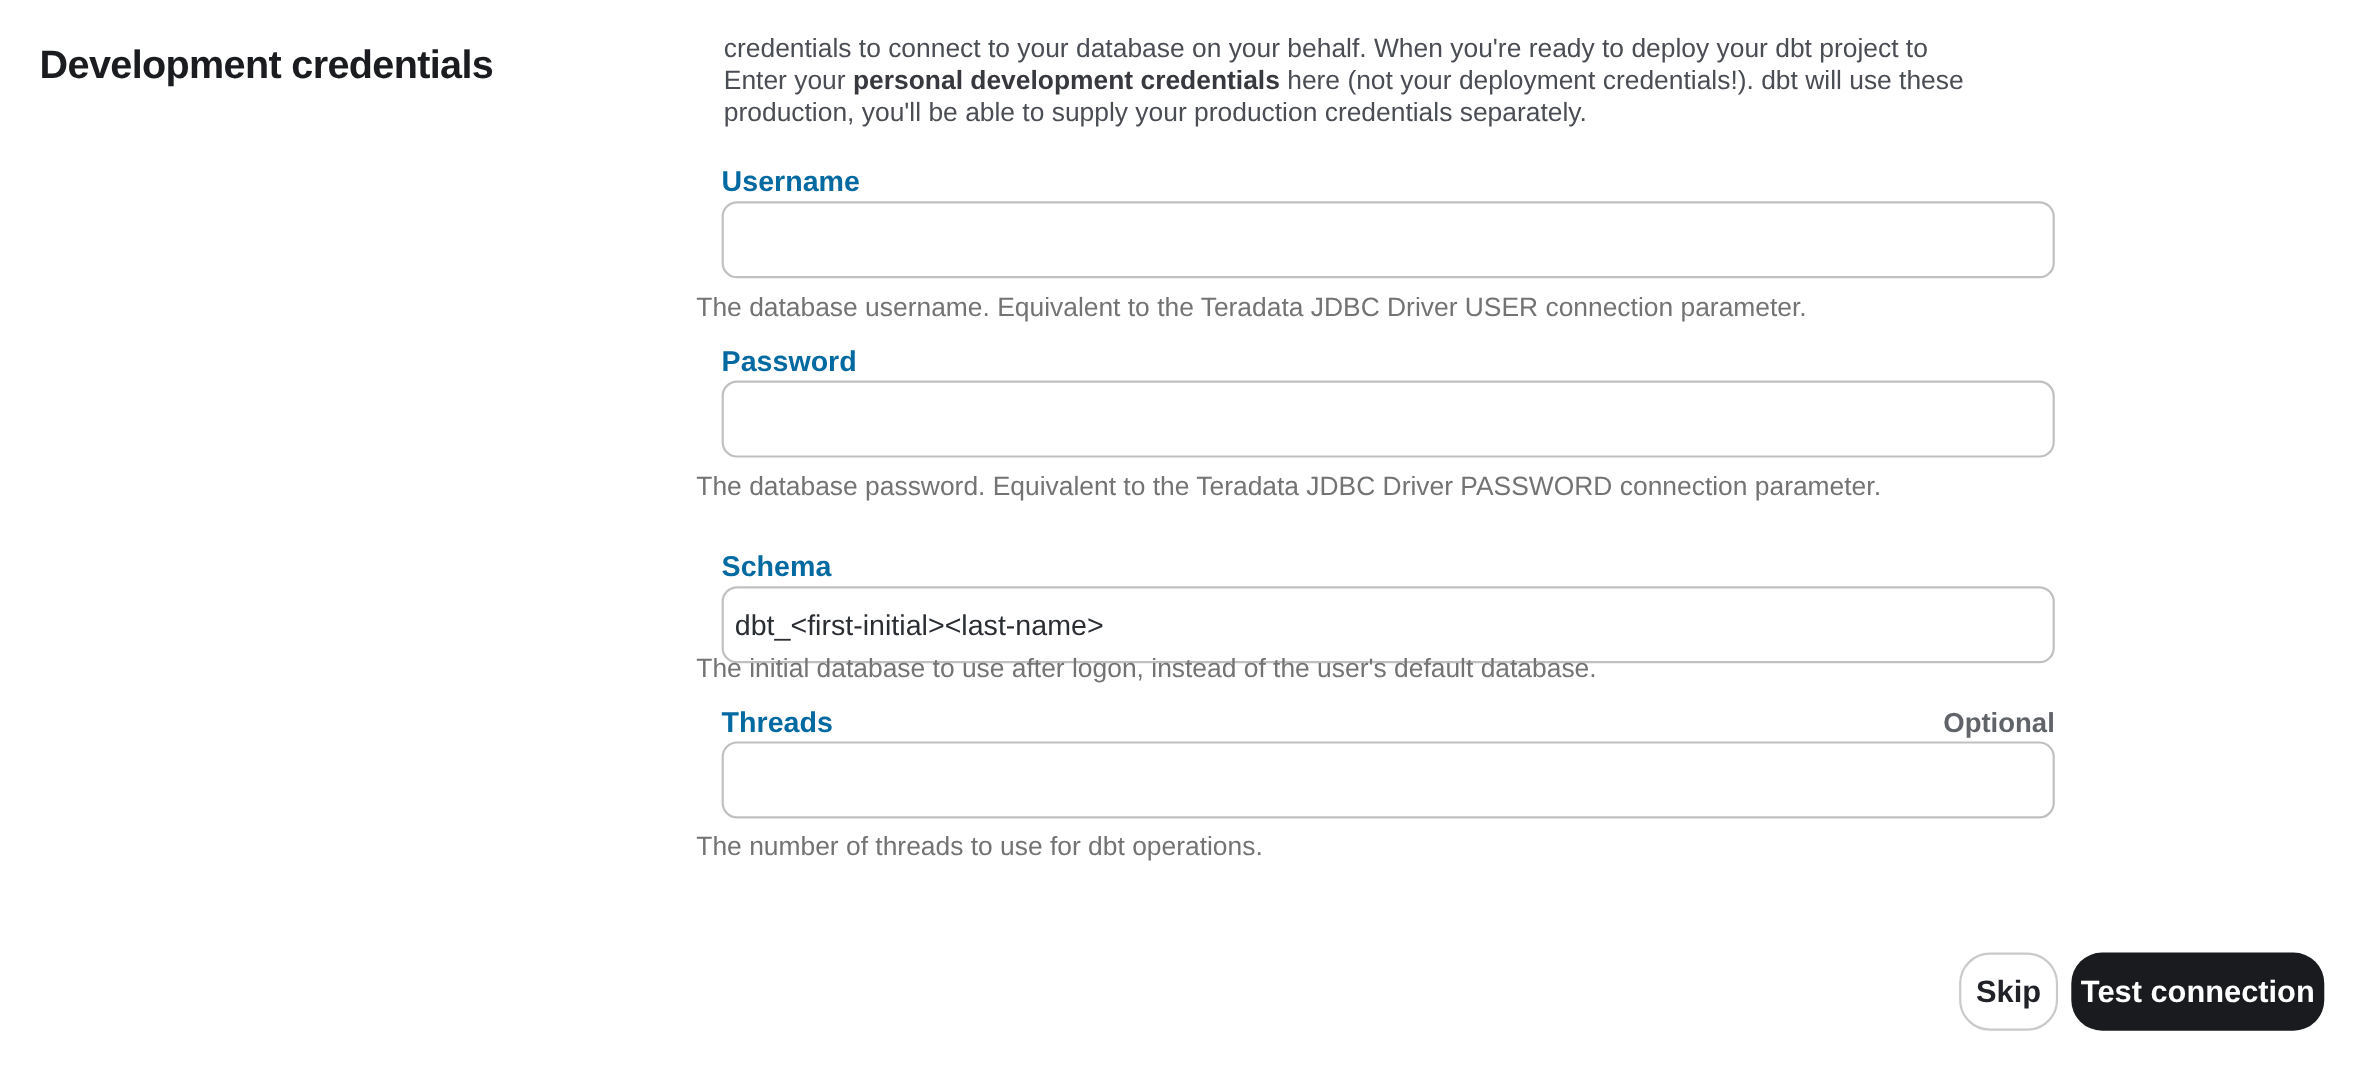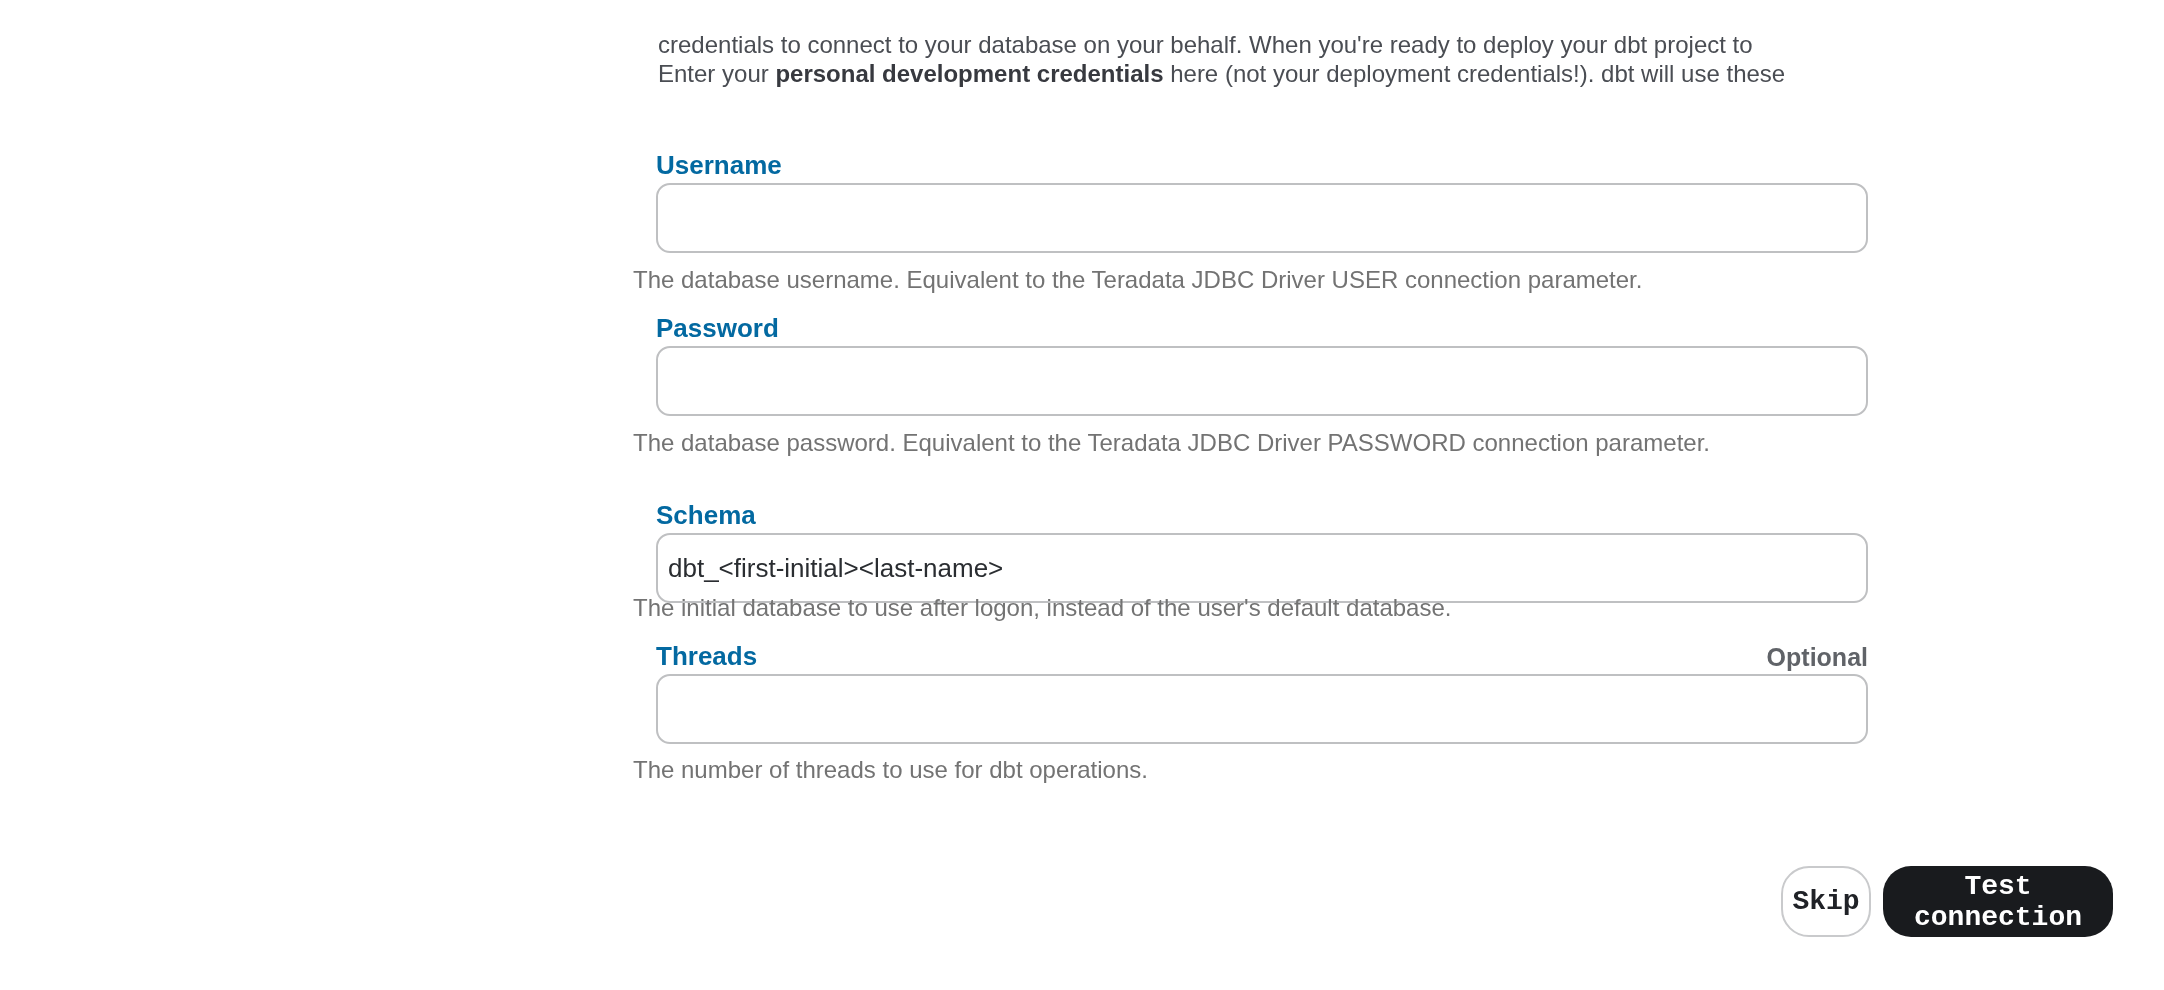--- a/index.html
+++ b/index.html
@@ -72,21 +72,21 @@
     font-size: 24px;
     line-height: 28px;
     color: #737373;
   }
 
   .footer-btn {
     position: absolute;
     top: 866px;
     height: 71px;
     border-radius: 28px;
-    font-family: Liberation Mono, monospace;
+    font-family: Liberation Sans, sans-serif;
     font-size: 28px;
     cursor: pointer;
     display: flex;
     align-items: center;
     justify-content: center;
   }
   .skip-btn {
     left: 1781px;
     width: 90px;
     background: #ffffff;
@@ -111,24 +111,26 @@
   #fg-schema { top: 500px; }
   #helper-schema { top: 594px; }
   #fg-threads { top: 641px; }
   #helper-threads { top: 756px; }
 </style>
 </head>
 <body>
 
 <div class="page">
 
+  <h1 class="page-title">Development credentials</h1>
 
   <p class="intro">
     <span class="line">credentials to connect to your database on your behalf. When you're ready to deploy your dbt project to</span>
     <span class="line"><span>Enter your </span><strong>personal development credentials</strong><span> here (not your deployment credentials!). dbt will use these</span></span>
+    <span class="line">production, you'll be able to supply your production credentials separately.</span>
   </p>
 
   <div class="field" id="fg-username">
     <label class="field-label">Username</label>
     <input class="text-input" type="text" value="" style="">
   </div>
   <div class="helper" id="helper-username">The database username. Equivalent to the Teradata JDBC Driver USER connection parameter.</div>
 
   <div class="field" id="fg-password">
     <label class="field-label">Password</label>

